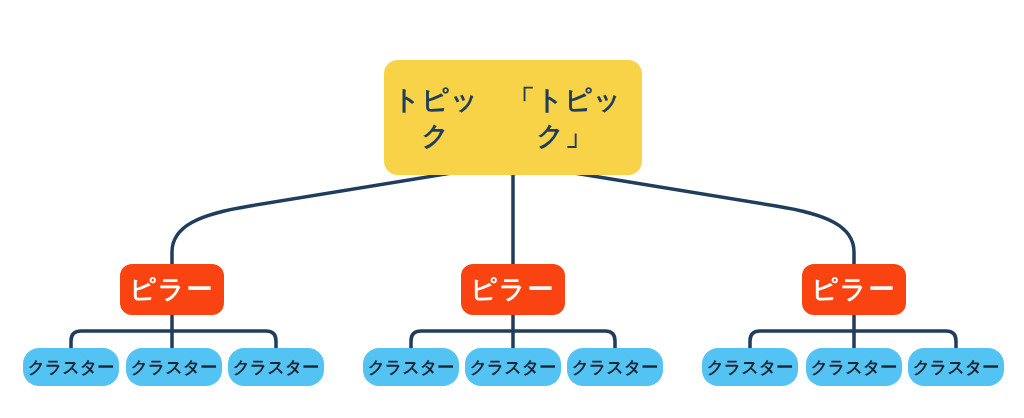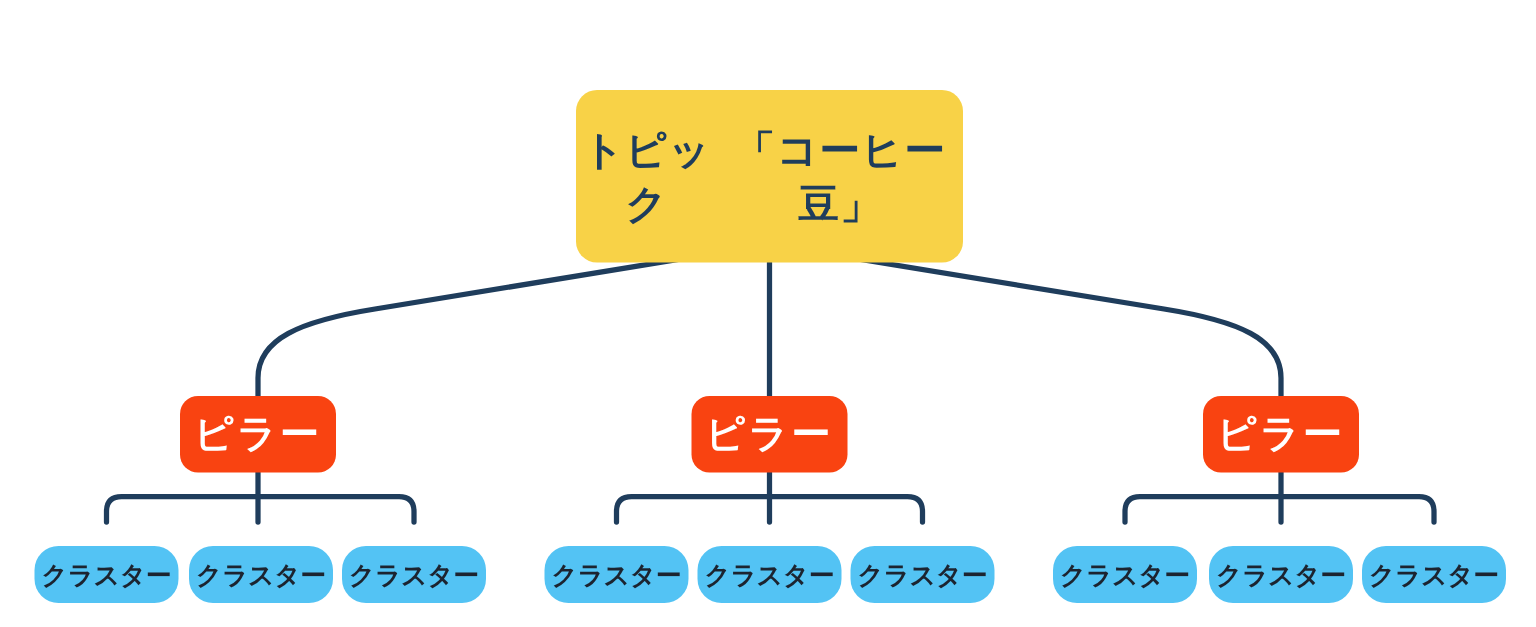--- a/index.html
+++ b/index.html
@@ -39,21 +39,21 @@
     border-radius:12px;
     color:var(--pillar-text,#FFFFFF);
     font-size:26px;font-weight:bold;
     letter-spacing:2px;
     justify-content:center;
   }
   .pillar.p0{left:120px;}
   .pillar.p1{left:461px;}
   .pillar.p2{left:802px;}
   .cluster{
-    top:364px;width:96px;height:38px;
+    top:348px;width:96px;height:38px;
     background:var(--cluster-bg,#53C3F4);
     border-radius:16px;
     color:var(--cluster-text,#1C2430);
     font-size:17px;font-weight:600;
     letter-spacing:0px;
   }
   .cluster.c0{left:23px;}  .cluster.c1{left:126px;} .cluster.c2{left:228px;}
   .cluster.c3{left:363px;} .cluster.c4{left:465px;} .cluster.c5{left:567px;}
   .cluster.c6{left:702px;} .cluster.c7{left:806px;} .cluster.c8{left:908px;}
 </style>
@@ -73,21 +73,21 @@
 
     <path d="M513 315 L513 348"></path>
     <path d="M411 348 L411 341 Q411 331 421 331 L605 331 Q615 331 615 341 L615 348"></path>
 
     <path d="M854 315 L854 348"></path>
     <path d="M750 348 L750 341 Q750 331 760 331 L946 331 Q956 331 956 341 L956 348"></path>
   </svg>
 
   <div class="node topic">
     <span>トピック</span>
-    <span>「コーヒー豆」</span>
+    <span>「トピック」</span>
   </div>
 
   <div class="node pillar p0">
     <span>ピラー</span>
   </div>
   <div class="node pillar p1">
     <span>ピラー</span>
   </div>
   <div class="node pillar p2">
     <span>ピラー</span>

